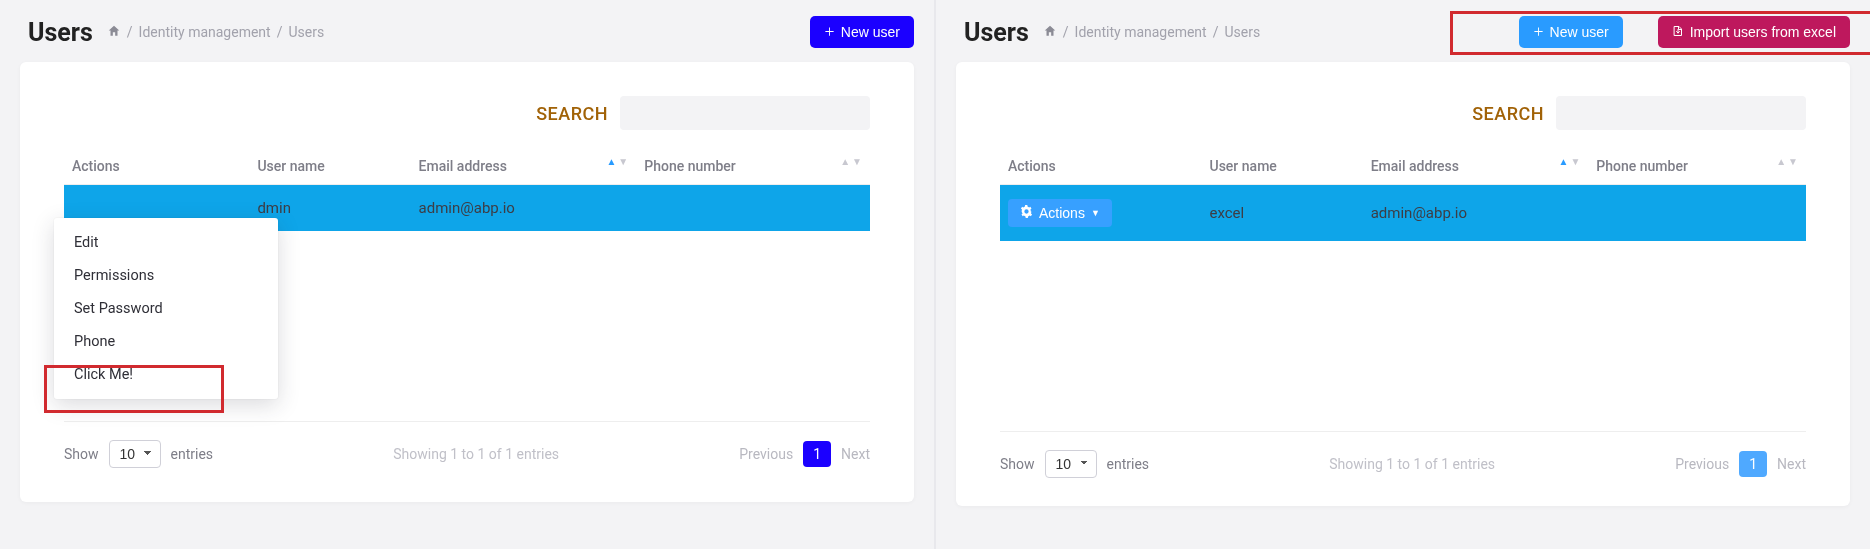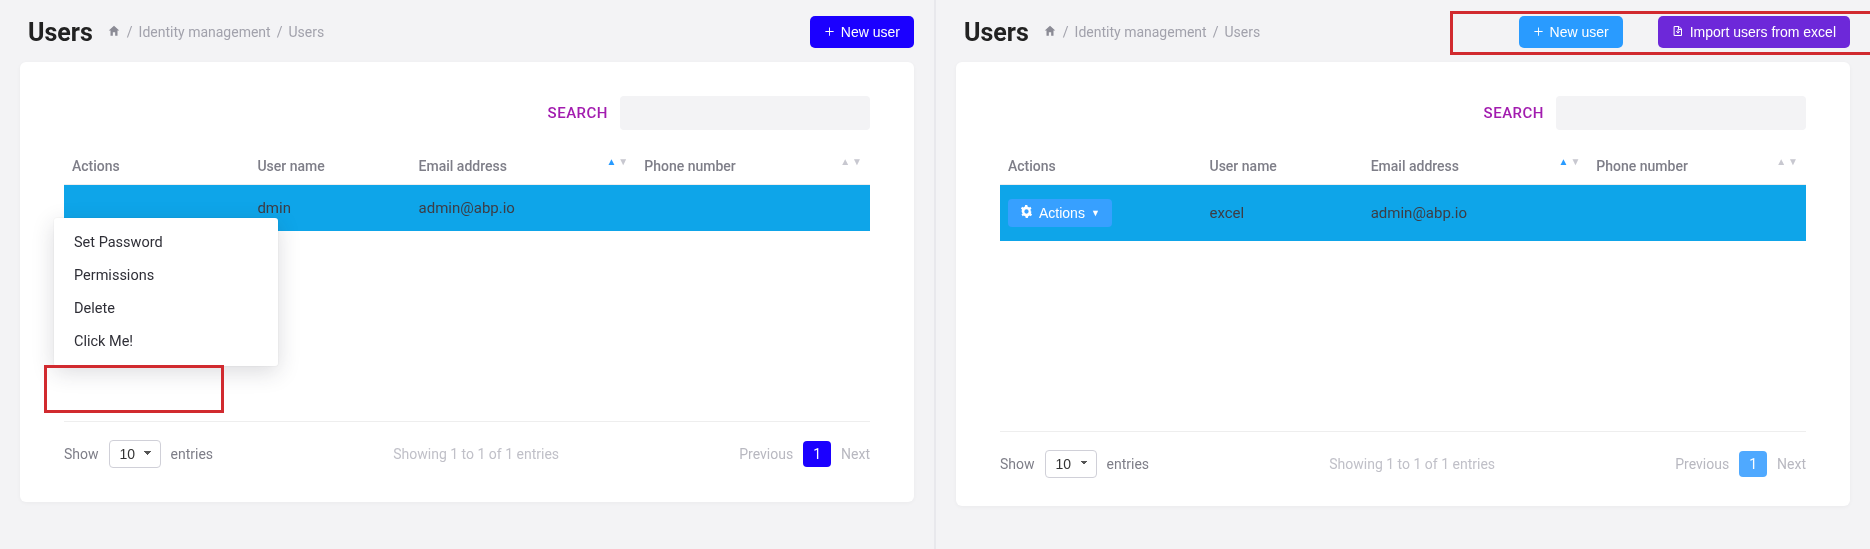--- a/index.html
+++ b/index.html
@@ -37,35 +37,35 @@
   .header-right { display: flex; gap: 8px; }
   .btn {
     display: inline-flex; align-items: center; gap: 6px;
     padding: 8px 14px; border-radius: 5px; border: none;
     font-size: 14px; font-weight: 500; cursor: pointer; color: #fff;
     white-space: nowrap;
     margin-left: 27px;
   }
   .btn-blue { background: #1b00ff; }
   .btn-lightblue { background: #299bff; }
-  .btn-purple { background: #6d28d9; }
+  .btn-purple { background: #be185d; }
   .btn svg { fill: #fff; }
   .card {
     background: #fff;
     border-radius: 6px;
     box-shadow: 0 1px 4px rgba(0,0,0,0.04);
     padding: 34px 44px 28px 44px;
     min-height: 440px;
     position: relative;
   }
   .search-row {
     display: flex; justify-content: flex-end; align-items: center;
     gap: 12px; margin-bottom: 18px;
   }
-  .search-label { font-size: 15px; letter-spacing: 0.5px; color: #a21caf; font-weight: 500; }
+  .search-label { font-size: 18px; letter-spacing: 0.5px; color: #a16207; font-weight: 500; }
   .search-input {
     background: #f3f3f5; border: none; border-radius: 4px;
     padding: 9px 12px; width: 250px; font-size: 14px;
   }
   table { width: 100%; border-collapse: collapse; }
   thead th {
     text-align: left; font-size: 14px; color: #7e7e88; font-weight: 500;
     border-bottom: 1px solid #eee; padding: 10px 8px;
     position: relative;
   }
@@ -196,23 +196,24 @@
       <div class="footer-center">Showing 1 to 1 of 1 entries</div>
       <div class="pager">
         <span>Previous</span>
         <span class="page-num">1</span>
         <span>Next</span>
       </div>
     </div>
   </div>
 
   <div class="dropdown-menu">
+    <div class="menu-item">Edit</div>
+    <div class="menu-item">Permissions</div>
     <div class="menu-item">Set Password</div>
-    <div class="menu-item">Permissions</div>
-    <div class="menu-item">Delete</div>
+    <div class="menu-item">Phone</div>
     <div class="menu-item">Click Me!</div>
   </div>
 </div>
 
 <div class="panel">
   <div class="header">
     <div class="header-left">
       <div class="page-title">Users</div>
       <div class="breadcrumb">
         <span>

